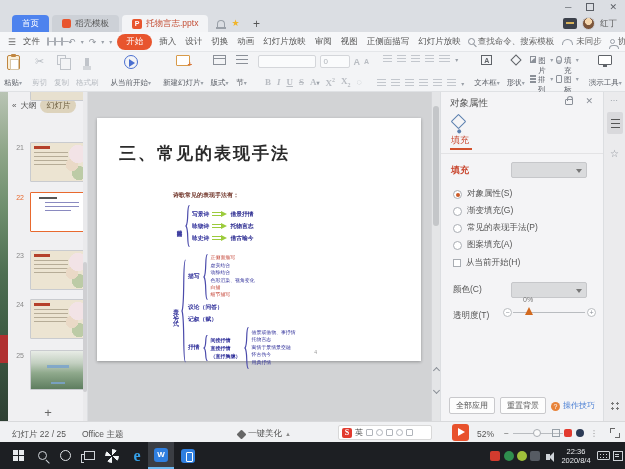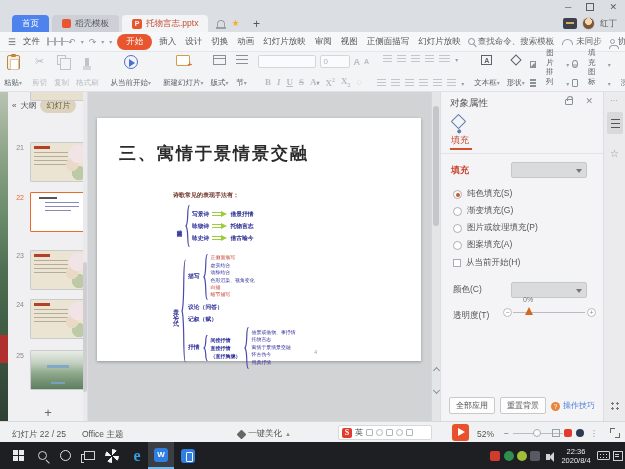--- a/index.html
+++ b/index.html
@@ -72,21 +72,21 @@
 .fsize{width:30px;height:13px;border:1px solid #d4d6da;background:#fafbfc;border-radius:2px;font-size:8px;color:#b0b4ba;display:flex;align-items:center;padding-left:3px}
 .aa{color:#b8bcc2;font-size:9px;font-weight:bold}
 .fmt{color:#b8bcc2;font-size:9px;font-weight:bold;font-family:"Liberation Serif",serif}
 .fmt.u{text-decoration:underline}.fmt.s{text-decoration:line-through}
 .sup{font-size:6px;vertical-align:super}.sub{font-size:6px;vertical-align:sub}
 .lines{width:11px;height:9px;background:repeating-linear-gradient(180deg,#c3c7cd 0 1px,transparent 1px 3px)}
 .lines.sm{width:9px}
 .tbxic{width:11px;height:10px;border:1px solid #5f6368;font-size:7px;color:#5f6368;display:flex;align-items:center;justify-content:center;font-weight:bold}
 .shpic{width:8px;height:8px;border:1px solid #5f6368;transform:rotate(45deg);margin:1px 2px}
 .pairs{display:flex;flex-direction:column;justify-content:space-between;padding:1px 0}
-.pr{display:flex;align-items:flex-end;gap:10px;font-size:7.5px;color:#5a5e66;height:12px}
+.pr{display:flex;align-items:flex-start;gap:2px;font-size:7.5px;color:#5a5e66;height:12px}
 .pic{width:9px;height:7px;border:1px solid #8b9098;position:relative;overflow:hidden}
 .pic::after{content:"";position:absolute;left:1px;bottom:-2px;width:5px;height:5px;background:#8b9098;transform:rotate(45deg)}
 .fillic{width:8px;height:8px;border:1px solid #8b9098;border-radius:50%;background:linear-gradient(180deg,transparent 50%,#c3c7cd 50%)}
 .arric{width:9px;height:8px;background:repeating-linear-gradient(180deg,#8b9098 0 2px,transparent 2px 3px)}
 .icoic{width:8px;height:8px;border:1px solid #8b9098;border-radius:1px}
 .monic{width:14px;height:10px;border:1px solid #5f6368;border-radius:1px;position:relative;background:#fff}
 .monic::after{content:"";position:absolute;left:4px;bottom:-3px;width:4px;height:2px;background:#5f6368}
 
 
 .main{position:absolute;left:0;top:92px;width:625px;height:329px}
@@ -492,21 +492,21 @@
         </div>
 
       <div class="sb-scroll">
           <i></i>
         </div>
     </div>
     <div class="sb-add">+</div>
 
     <div class="canvas">
       <div class="slide">
-        <div class="slide-title">三、寓情于景情景交融</div>
+        <div class="slide-title">三、常见的表现手法</div>
         <div class="diagram">
           <div class="dg-intro">诗歌常见的表现手法有：</div>
           <div class="dg-b1">
             <div class="dg-side">表现主题的方法</div>
             <svg class="brace" style="height:42px" viewBox="0 0 10 100" preserveAspectRatio="none">
                 <path d="M9 1 C3 1 8 42 2 50 C8 58 3 99 9 99" fill="none" stroke="#4b4bab" stroke-width="1.2" vector-effect="non-scaling-stroke"></path>
               </svg>
             <div class="dg-col">
               <div class="b1row">
                   <span class="dl">写景诗</span>
@@ -598,29 +598,29 @@
       <i class="pn-lock"></i>
       <span class="pn-close">✕</span>
       <i class="bucket"></i>
       <div class="pn-tab">填充</div>
       <i class="pn-tabline"></i>
       <i class="pn-div"></i>
       <div class="sec-label">填充</div>
       <div class="drop" style="left:70px;top:70px"></div>
       <div class="opt" style="top:96px">
           <i class="radio on"></i>
-          <span>纯色填充(S)</span>
+          <span>对象属性(S)</span>
         </div>
       <div class="opt" style="top:113px">
           <i class="radio"></i>
           <span>渐变填充(G)</span>
         </div>
       <div class="opt" style="top:130px">
           <i class="radio"></i>
-          <span>图片或纹理填充(P)</span>
+          <span>常见的表现手法(P)</span>
         </div>
       <div class="opt" style="top:147px">
           <i class="radio"></i>
           <span>图案填充(A)</span>
         </div>
       <div class="opt" style="top:165px">
           <i class="chk"></i>
           <span>从当前开始(H)</span>
         </div>
       <div class="opt" style="top:192px">

